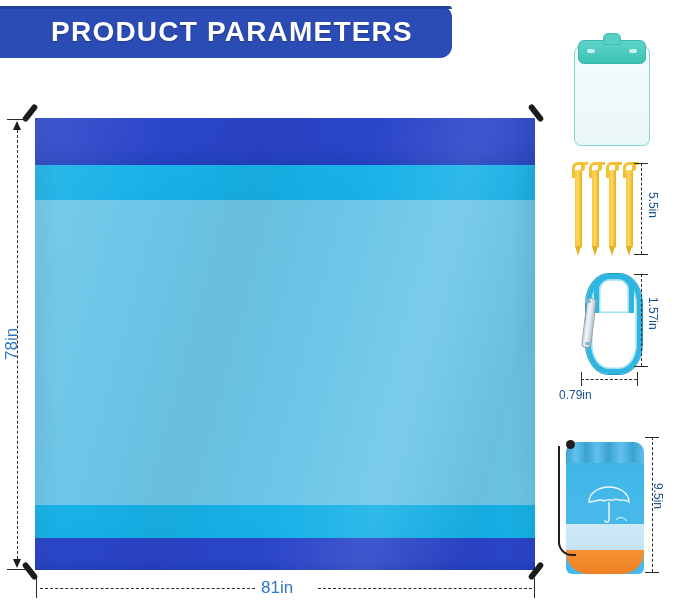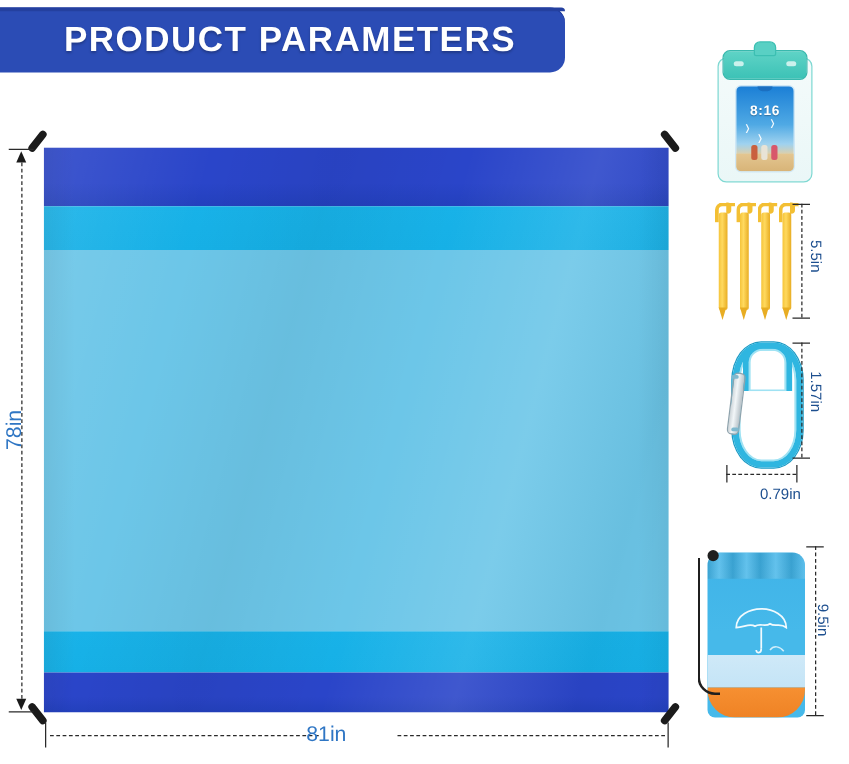--- a/index.html
+++ b/index.html
@@ -236,40 +236,29 @@
   <div class="dim-cap-h" style="left:7px;top:569px;width:20px;"></div>
   <div class="arrow-up" style="left:13px;top:121px;"></div>
   <div class="arrow-down" style="left:13px;top:559px;"></div>
   <div class="dim-dash-v" style="left:17px;top:130px;height:429px;"></div>
   <div class="dim-label vert" style="left:2px;top:360px;">78in</div>
 
   <div class="dim-cap-v" style="left:36px;top:578px;height:20px;"></div>
   <div class="dim-cap-v" style="left:534px;top:578px;height:20px;"></div>
   <div class="dim-dash-h" style="left:40px;top:588px;width:215px;"></div>
   <div class="dim-dash-h" style="left:318px;top:588px;width:214px;"></div>
-  <div class="dim-label" style="left:245px;top:578px;">81in</div>
+  <div class="dim-label" style="left:261px;top:578px;">81in</div>
 
   <div id="pouch" class="acc">
     <div class="pbody"></div>
     <div class="pclip">
       <div class="hole" style="left:8px;"></div>
       <div class="hole" style="right:8px;"></div>
     </div>
     <div class="pknob"></div>
-    <div class="screen">
-      <div class="notch"></div>
-      <div class="clock">8:16</div>
-      <div class="bird" style="left:6px;top:30px;">❭</div>
-      <div class="bird" style="left:26px;top:26px;">❭</div>
-      <div class="bird" style="left:16px;top:38px;">❭</div>
-      <div class="sand"></div>
-      <div class="person" style="left:12px;background:#c9603f;"></div>
-      <div class="person" style="left:20px;background:#e8e3d6;"></div>
-      <div class="person" style="left:28px;background:#d8576b;"></div>
-    </div>
   </div>
 
   <div id="stakes" class="acc">
     <div class="stake" style="left:0px;">
       <div class="hook"></div>
       <div class="hooktop"></div>
       <div class="shaft"></div>
       <div class="tip"></div>
     </div>
     <div class="stake" style="left:17px;">
@@ -306,21 +295,21 @@
   </div>
 
   <div class="dim-cap-h" style="left:634px;top:274px;width:14px;"></div>
   <div class="dim-cap-h" style="left:634px;top:366px;width:14px;"></div>
   <div class="dim-dash-v" style="left:641px;top:274px;height:92px;"></div>
   <div class="dim-label small vert" style="left:660px;top:297px;">1.57in</div>
 
   <div class="dim-cap-v" style="left:581px;top:372px;height:14px;"></div>
   <div class="dim-cap-v" style="left:637px;top:372px;height:14px;"></div>
   <div class="dim-dash-h" style="left:581px;top:379px;width:56px;"></div>
-  <div class="dim-label small" style="left:608px;top:388px;">0.79in</div>
+  <div class="dim-label small" style="left:559px;top:388px;">0.79in</div>
 
   <div id="bag" class="acc">
     <div class="bbody">
       <div class="gather"></div>
       <div class="bmid"></div>
       <div class="bbot"></div>
       <svg class="umbrella" viewBox="0 0 46 40">
         <path d="M3 16 C3 6 14 1 23 1 C32 1 43 6 43 16 C38 12 34 16 30 13 C26 16 22 12 18 15 C14 12 9 16 3 16 Z" fill="none" stroke="#ffffff" stroke-width="1.4" opacity="0.92"></path>
         <path d="M23 16 L23 33" fill="none" stroke="#ffffff" stroke-width="1.4" opacity="0.92"></path>
         <path d="M23 33 C23 37 19 37 19 34" fill="none" stroke="#ffffff" stroke-width="1.4" opacity="0.92"></path>

